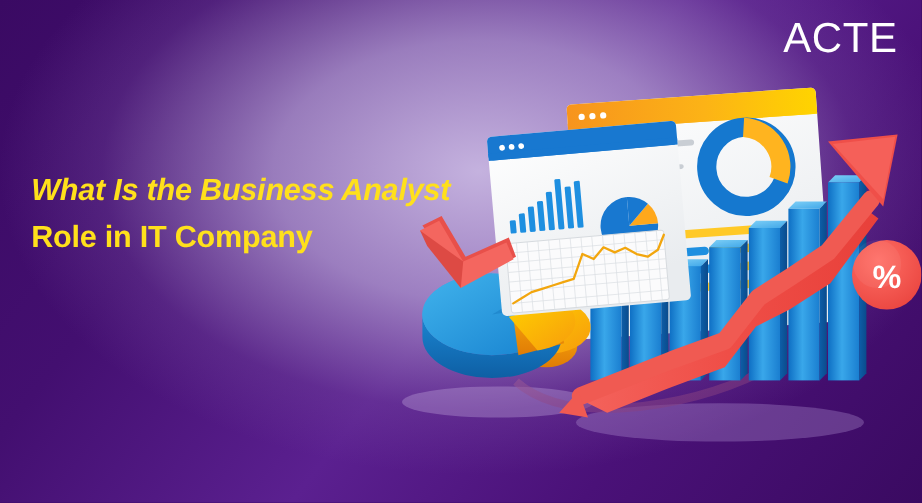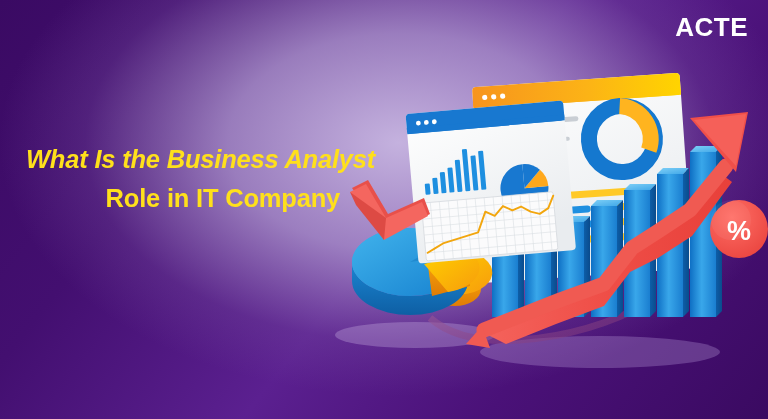--- a/index.html
+++ b/index.html
@@ -10,31 +10,31 @@
   }
   .banner{
     position:relative;width:768px;height:419px;overflow:hidden;
     background:
       radial-gradient(ellipse 62% 72% at 52% 34%, rgba(201,184,226,0.96) 0%, rgba(176,154,208,0.78) 36%, rgba(122,80,164,0.30) 66%, rgba(60,10,102,0) 84%),
       linear-gradient(128deg,#3a0a63 0%,#430f70 26%,#5b2090 52%,#4a1178 74%,#3a0a61 100%);
   }
   
   .logo{
     position:absolute;top:14px;right:20px;
-    color:#ffffff;font-size:26px;font-weight:bold;letter-spacing:0.5px;
+    color:#ffffff;font-size:35px;font-weight:normal;letter-spacing:0.5px;
     line-height:1;user-select:none;
   }
   
   .headline{
     position:absolute;left:26px;top:140px;width:350px;
     color:#ffe01b;font-size:25.5px;font-weight:bold;line-height:1.52;
     letter-spacing:-0.2px;
   }
   .headline .l1{display:block;font-style:italic;}
-  .headline .l2{display:block;text-align:right;padding-right:36px;}
+  .headline .l2{display:block;text-align:left;padding-right:36px;}
   
   .stage{position:absolute;left:0;top:0;width:768px;height:419px;}
   .stage svg{display:block;}
 </style>
 </head>
 <body>
 
 <div class="banner">
 
   <div class="stage">

